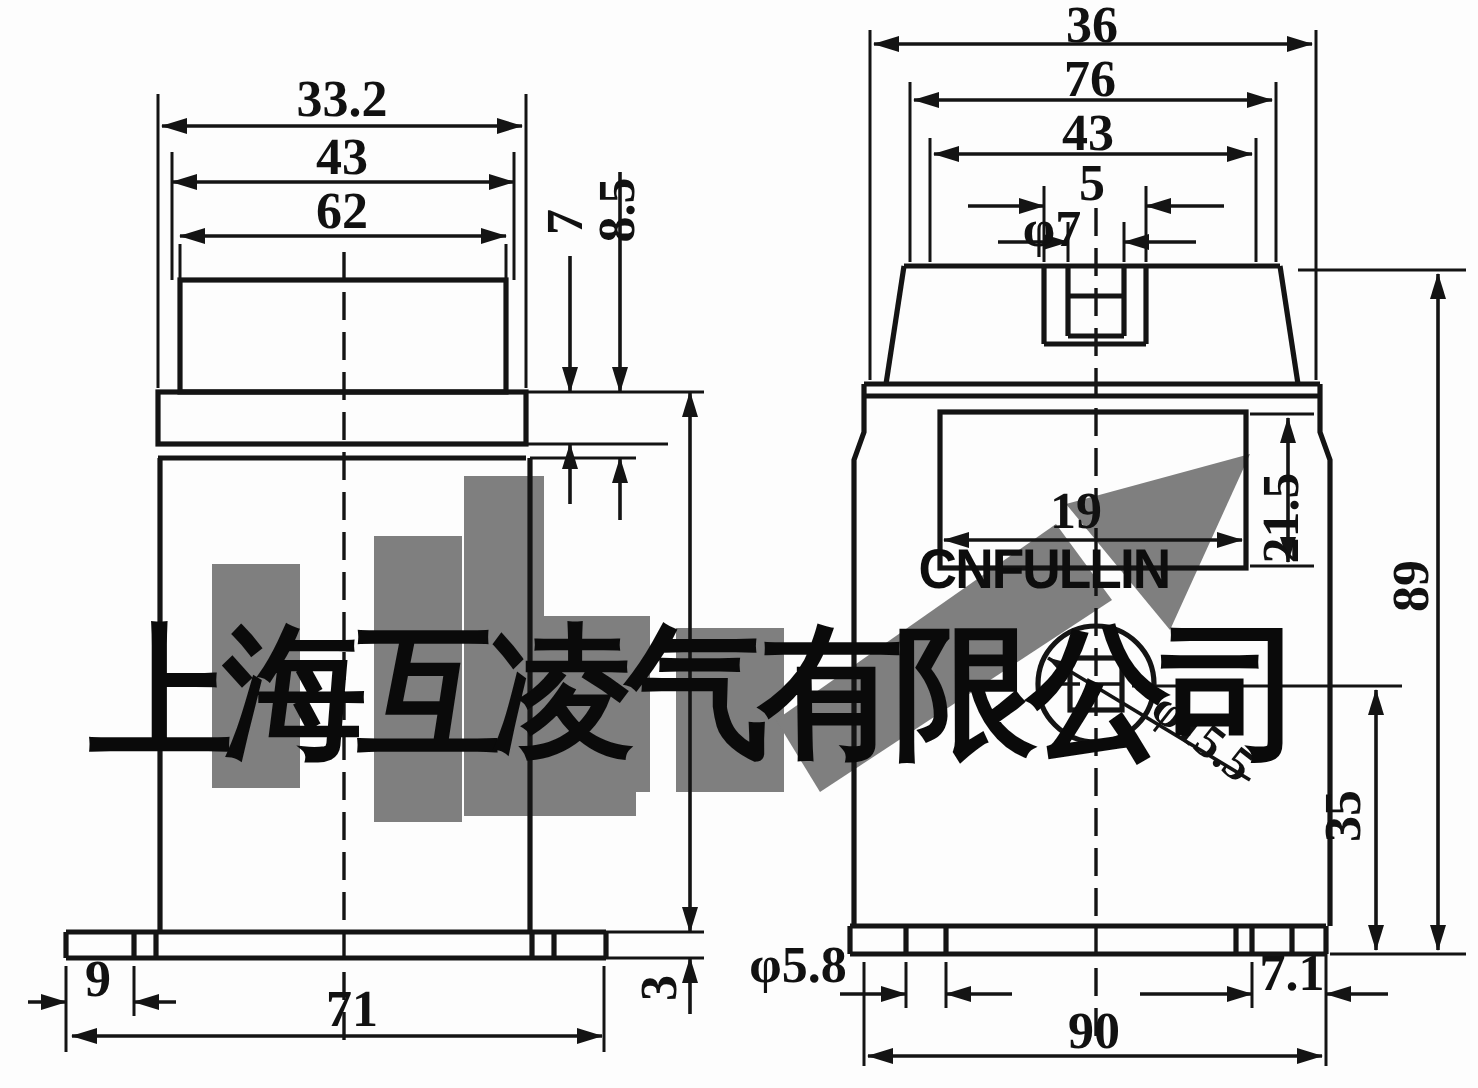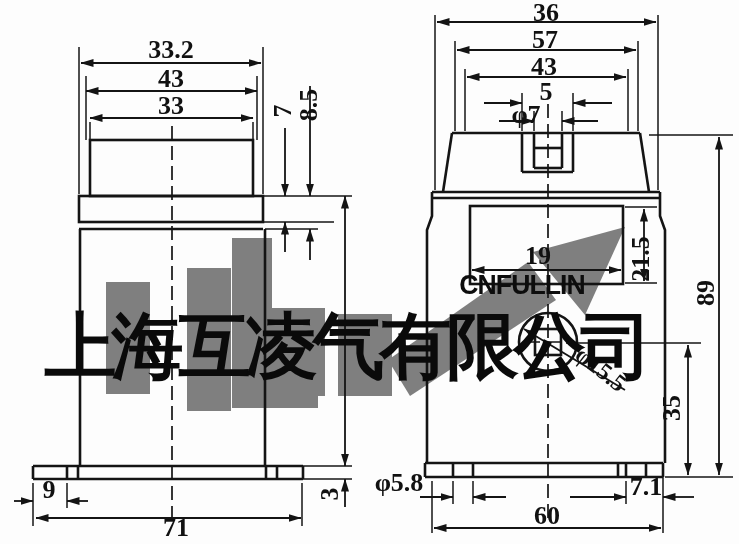--- a/index.html
+++ b/index.html
@@ -164,37 +164,37 @@
       <line x1="420" y1="497" x2="453" y2="497" marker-end="url(#arr)"></line>
       <line x1="506" y1="497" x2="473" y2="497" marker-end="url(#arr)"></line>
       <line x1="570" y1="497" x2="626" y2="497" marker-end="url(#arr)"></line>
       <line x1="694" y1="497" x2="663" y2="497" marker-end="url(#arr)"></line>
       <line x1="434" y1="528" x2="661" y2="528" marker-start="url(#arr)" marker-end="url(#arr)"></line>
     </g>
   </svg>
 
   <div class="lbl" style="left:171px;top:50px">33.2</div>
   <div class="lbl" style="left:171px;top:79px">43</div>
-  <div class="lbl" style="left:171px;top:106px">33</div>
+  <div class="lbl" style="left:171px;top:106px">62</div>
   <div class="lbl rot" style="left:283px;top:111px">7</div>
   <div class="lbl rot" style="left:309px;top:105px">8.5</div>
   <div class="lbl" style="left:49px;top:490px">9</div>
-  <div class="lbl" style="left:176px;top:528px">71</div>
+  <div class="lbl" style="left:176px;top:505px">71</div>
   <div class="lbl rot" style="left:330px;top:494px">3</div>
 
   <div class="lbl" style="left:546px;top:13px">36</div>
-  <div class="lbl" style="left:545px;top:40px">57</div>
+  <div class="lbl" style="left:545px;top:40px">76</div>
   <div class="lbl" style="left:544px;top:67px">43</div>
   <div class="lbl" style="left:546px;top:92px">5</div>
   <div class="lbl" style="left:526px;top:115px">φ7</div>
   <div class="lbl" style="left:538px;top:256px">19</div>
   <div class="lbl rot" style="left:641px;top:259px">21.5</div>
   <div class="lbl leader" style="left:601px;top:369px">φ15.5</div>
   <div class="lbl rot" style="left:672px;top:408px">35</div>
   <div class="lbl rot" style="left:706px;top:293px">89</div>
   <div class="lbl" style="left:399px;top:483px">φ5.8</div>
   <div class="lbl" style="left:646px;top:487px">7.1</div>
-  <div class="lbl" style="left:547px;top:516px">60</div>
+  <div class="lbl" style="left:547px;top:516px">90</div>
 
   <div class="brand" style="left:522px;top:285px">CNFULLIN</div>
   <div class="company" style="left:346px;top:347px">上海互凌气有限公司</div>
 
 </div>
 
 </body></html>

